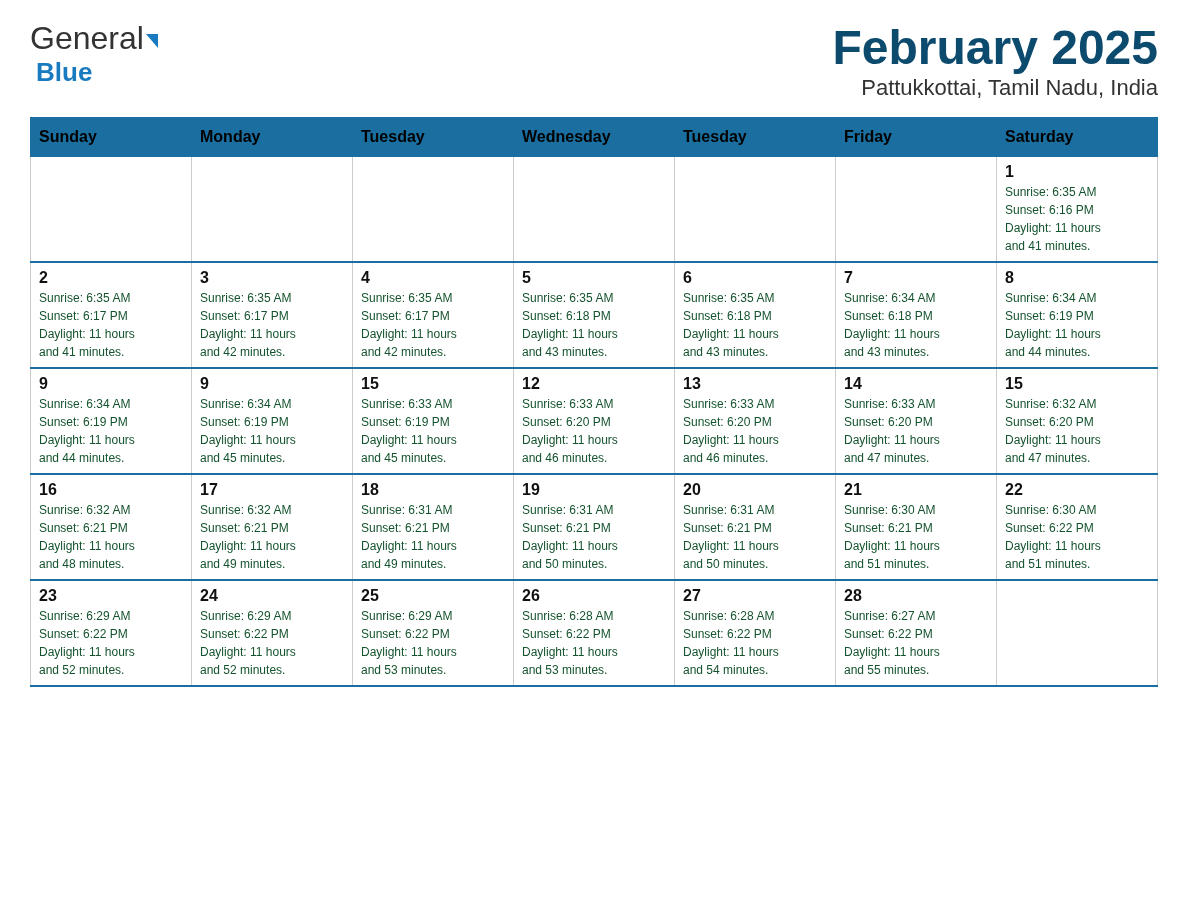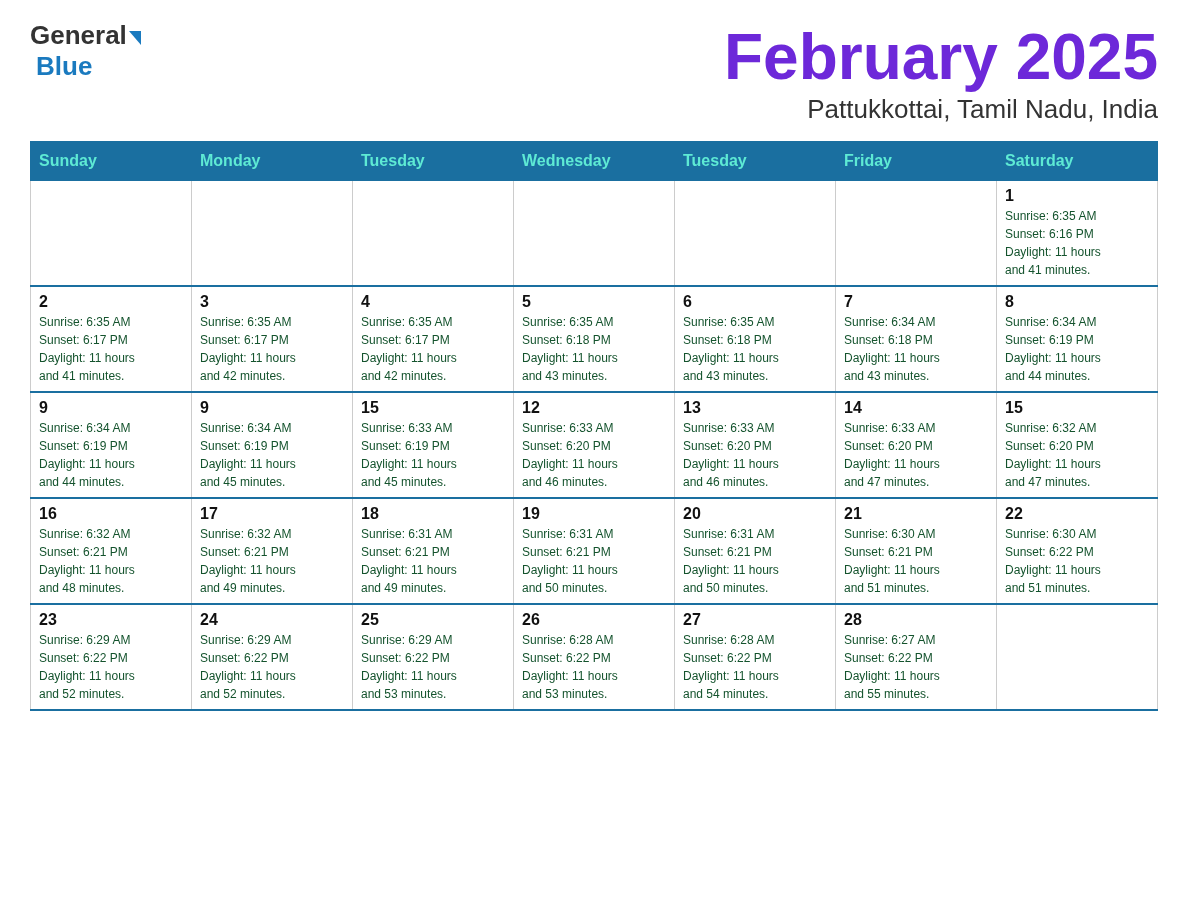--- a/index.html
+++ b/index.html
@@ -14,22 +14,22 @@
       justify-content: space-between;
       align-items: flex-start;
       margin-bottom: 16px;
     }
     .logo {
       display: flex;
       flex-direction: column;
       align-items: flex-start;
     }
     .logo-text-general {
-      font-size: 26px;
-      font-weight: bold;
+      font-size: 32px;
+      font-weight: normal;
       color: #333;
     }
     .logo-text-blue {
       font-size: 26px;
       font-weight: bold;
       color: #1a7abf;
       margin-left: 6px;
     }
     .logo-top-row {
       display: flex;
@@ -41,38 +41,38 @@
       border-left: 12px solid transparent;
       border-right: 0px solid transparent;
       border-top: 14px solid #1a7abf;
       margin-left: 2px;
       margin-top: 4px;
     }
     .title-block {
       text-align: right;
     }
     .title-block h1 {
-      font-size: 64px;
-      font-weight: bold;
-      color: #6d28d9;
+      font-size: 48px;
+      font-weight: bold;
+      color: #0c4a6e;
     }
     .title-block h2 {
-      font-size: 26px;
+      font-size: 22px;
       font-weight: normal;
       color: #333;
     }
     .calendar {
       width: 100%;
       border-collapse: collapse;
     }
     .calendar thead tr {
       background-color: #1a6fa0;
     }
     .calendar thead th {
-      color: #5eead4;
+      color: #000000;
       font-size: 16px;
       font-weight: bold;
       padding: 10px 8px;
       text-align: left;
       border: 1px solid #1a6fa0;
     }
     .calendar tbody td {
       vertical-align: top;
       border: 1px solid #ccc;
       padding: 6px 8px;

